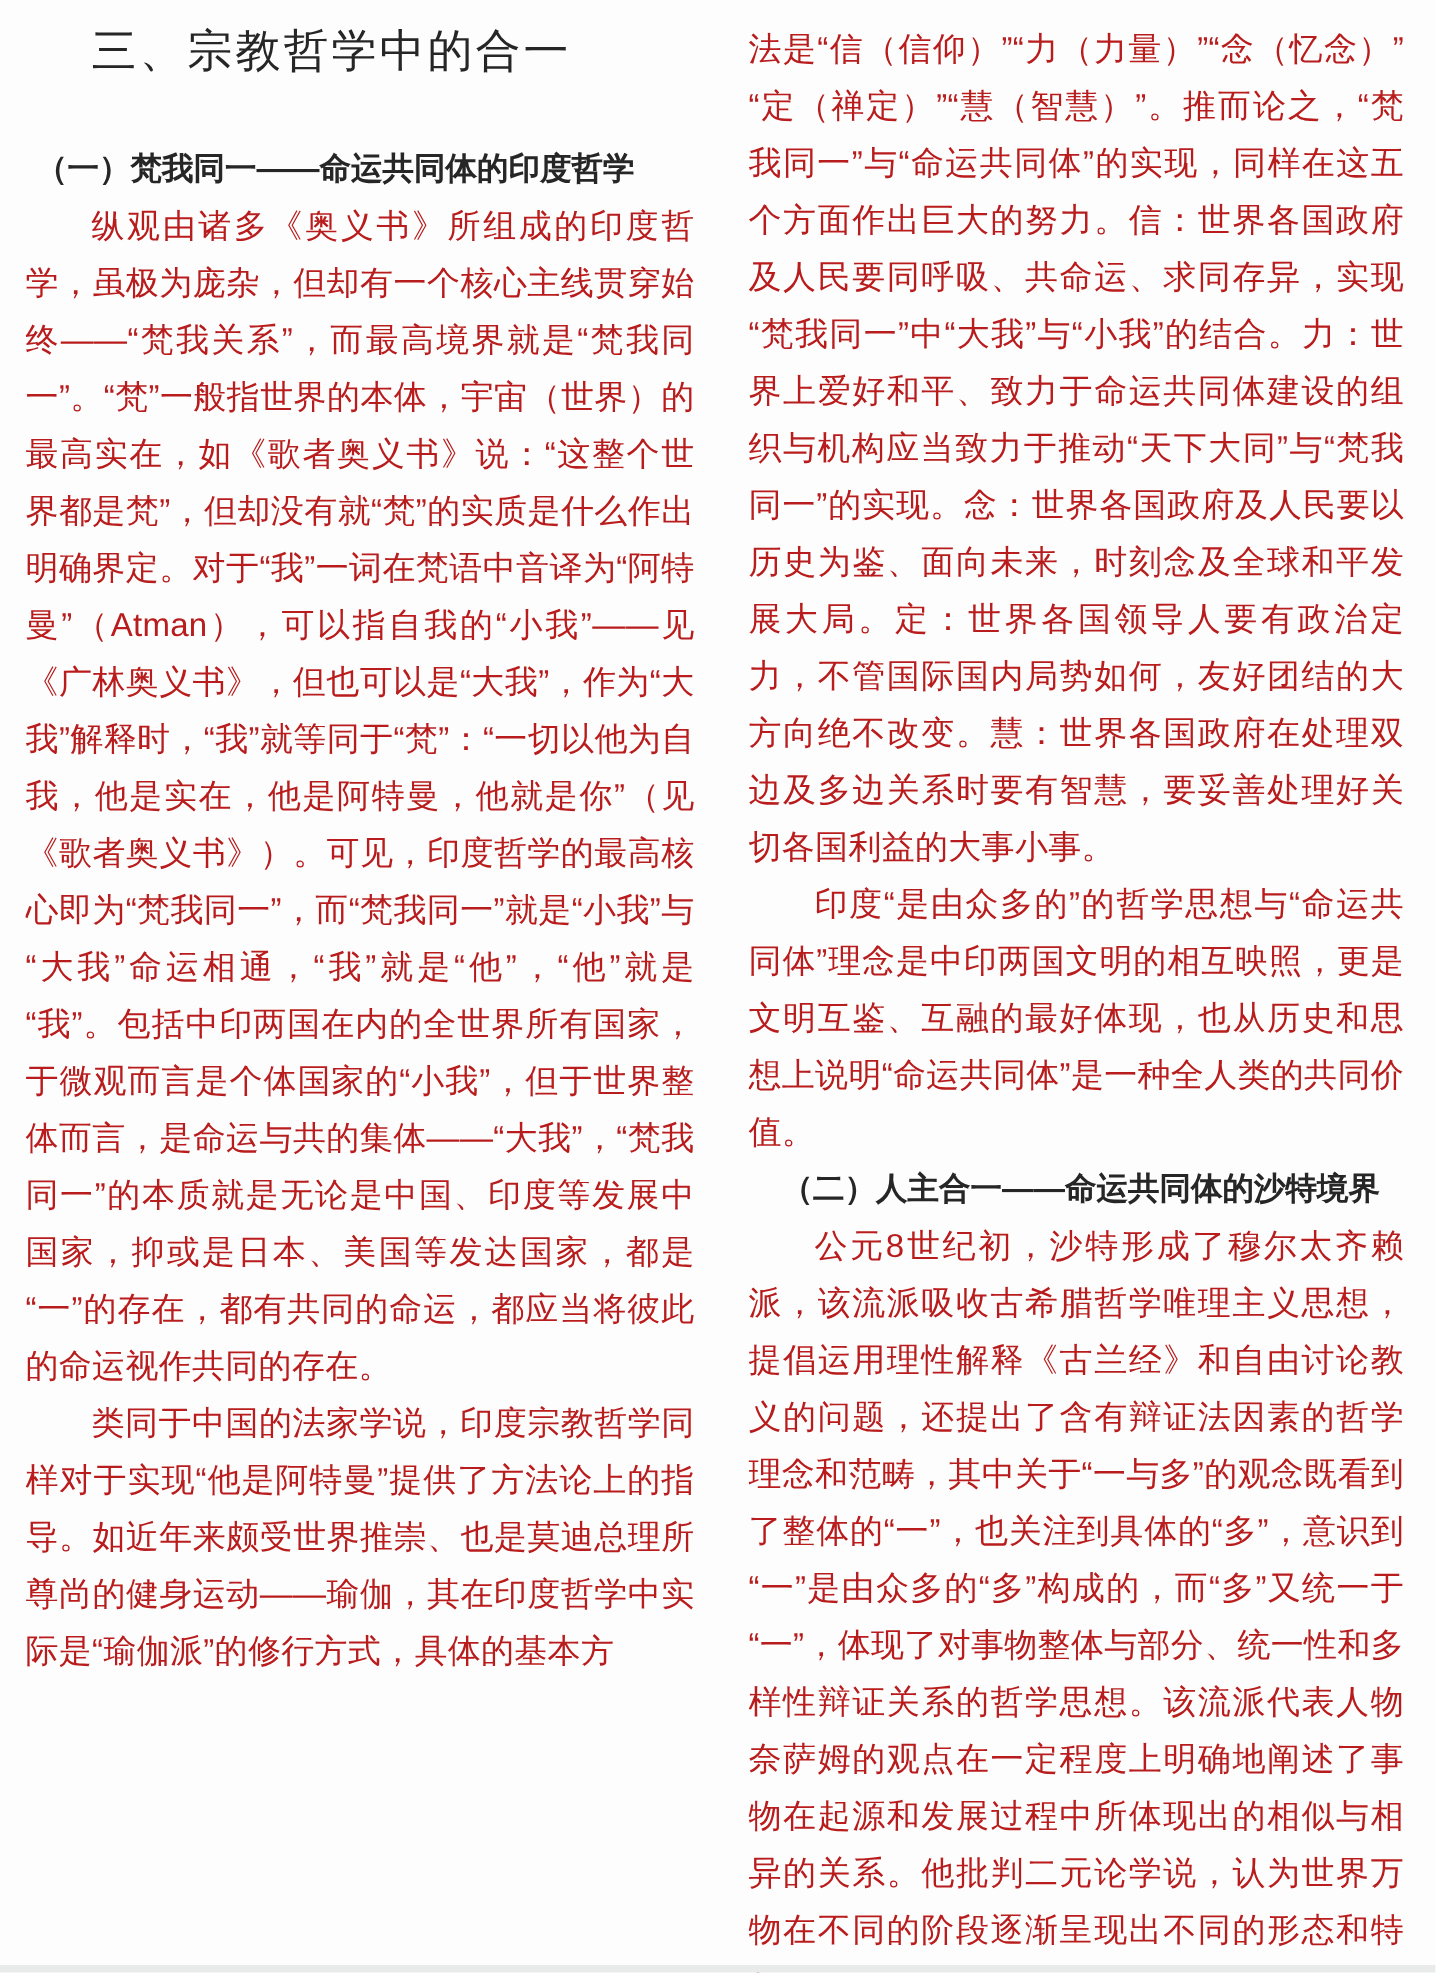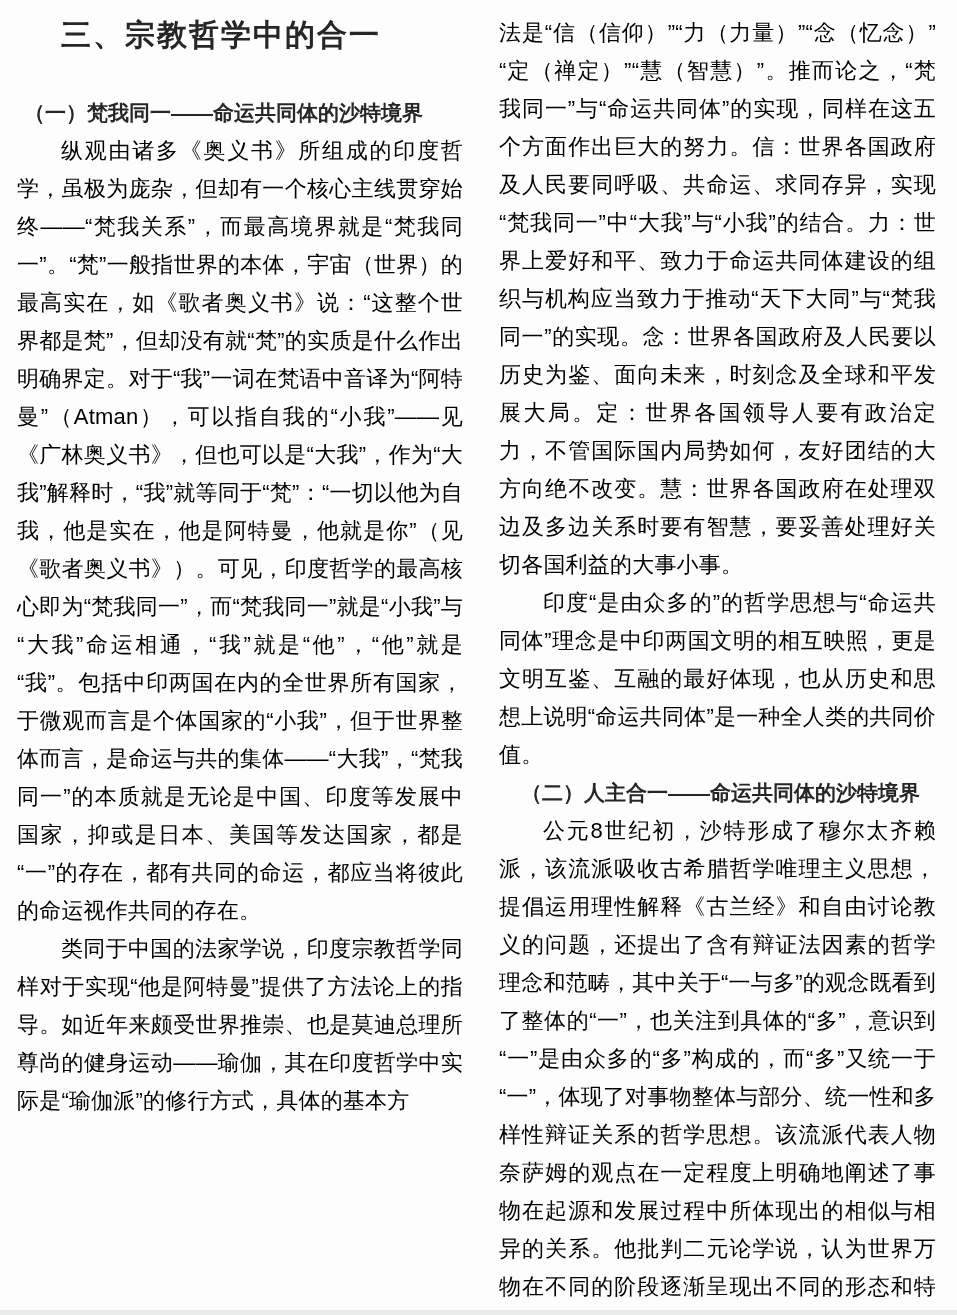--- a/index.html
+++ b/index.html
@@ -20,21 +20,21 @@
     position: absolute;
     top: 0;
     height: 1315px;
     overflow: hidden;
   }
   .col-left  { left: 17px;  width: 446px; }
   .col-right { left: 499px; width: 437px; }
 
   h1.sec-title {
     font-size: 30px;
-    font-weight: 700;
+    font-weight: 400;
     color: #262626;
     line-height: 38px;
     margin: 16px 0 0 44px;
     letter-spacing: 2px;
     white-space: nowrap;
   }
   h2.sub {
     font-size: 21px;
     font-weight: 700;
     color: #262626;
@@ -42,41 +42,41 @@
     white-space: nowrap;
   }
   h2.sub-1 { margin-top: 40px; text-indent: 7px; }
   h2.sub-2 { text-indent: 22px; }
 
   p.body {
     font-size: 22px;
     line-height: 38px;
     text-align: justify;
     letter-spacing: 0.2px;
-    color: #000000;
+    color: #b91c1c;
   }
   p.indent { text-indent: 2em; }
   .col-right p.first { margin-top: 14px; }
 
   .bottom-edge {
     position: absolute;
     left: 0; right: 0; bottom: 0;
     height: 5px;
     background: #e9ebeb;
   }
 </style>
 </head>
 <body>
 
 <div class="page">
 
   <div class="col col-left">
     <h1 class="sec-title">三、宗教哲学中的合一</h1>
 
-    <h2 class="sub sub-1">（一）梵我同一——命运共同体的沙特境界</h2>
+    <h2 class="sub sub-1">（一）梵我同一——命运共同体的印度哲学</h2>
 
 
     <p class="body indent">纵观由诸多《奥义书》所组成的印度哲学，虽极为庞杂，但却有一个核心主线贯穿始终——“梵我关系”，而最高境界就是“梵我同一”。“梵”一般指世界的本体，宇宙（世界）的最高实在，如《歌者奥义书》说：“这整个世界都是梵”，但却没有就“梵”的实质是什么作出明确界定。对于“我”一词在梵语中音译为“阿特曼”（Atman），可以指自我的“小我”——见《广林奥义书》，但也可以是“大我”，作为“大我”解释时，“我”就等同于“梵”：“一切以他为自我，他是实在，他是阿特曼，他就是你”（见《歌者奥义书》）。可见，印度哲学的最高核心即为“梵我同一”，而“梵我同一”就是“小我”与“大我”命运相通，“我”就是“他”，“他”就是“我”。包括中印两国在内的全世界所有国家，于微观而言是个体国家的“小我”，但于世界整体而言，是命运与共的集体——“大我”，“梵我同一”的本质就是无论是中国、印度等发展中国家，抑或是日本、美国等发达国家，都是“一”的存在，都有共同的命运，都应当将彼此的命运视作共同的存在。</p>
 
     <p class="body indent">类同于中国的法家学说，印度宗教哲学同样对于实现“他是阿特曼”提供了方法论上的指导。如近年来颇受世界推崇、也是莫迪总理所尊尚的健身运动——瑜伽，其在印度哲学中实际是“瑜伽派”的修行方式，具体的基本方</p>
   </div>
 
   <div class="col col-right">
     <p class="body first">法是“信（信仰）”“力（力量）”“念（忆念）”“定（禅定）”“慧（智慧）”。推而论之，“梵我同一”与“命运共同体”的实现，同样在这五个方面作出巨大的努力。信：世界各国政府及人民要同呼吸、共命运、求同存异，实现“梵我同一”中“大我”与“小我”的结合。力：世界上爱好和平、致力于命运共同体建设的组织与机构应当致力于推动“天下大同”与“梵我同一”的实现。念：世界各国政府及人民要以历史为鉴、面向未来，时刻念及全球和平发展大局。定：世界各国领导人要有政治定力，不管国际国内局势如何，友好团结的大方向绝不改变。慧：世界各国政府在处理双边及多边关系时要有智慧，要妥善处理好关切各国利益的大事小事。</p>
 

